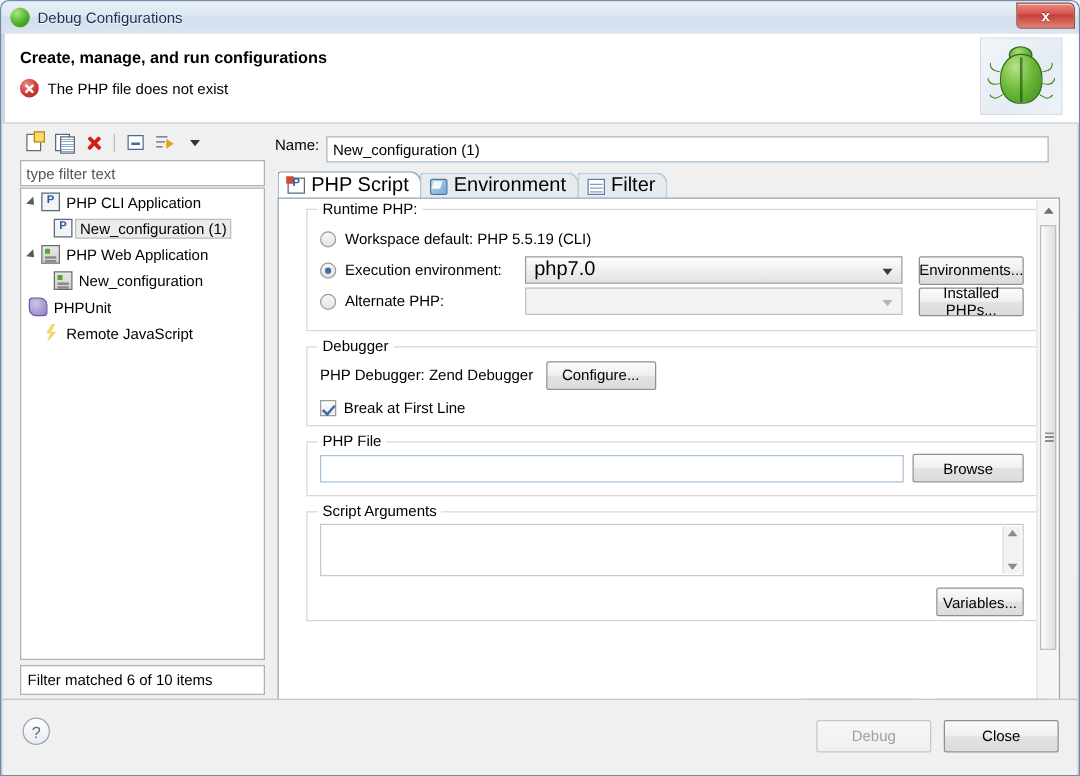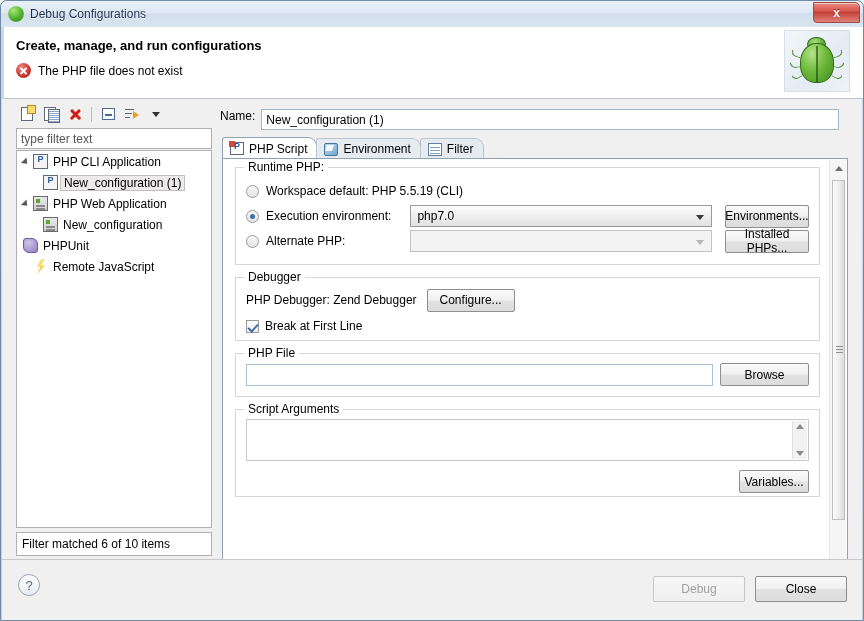--- a/index.html
+++ b/index.html
@@ -291,21 +291,21 @@
   }
 
   
   #tabs {
     position: absolute; left: 2px; top: 36px;
     width: 626px; height: 22px;
     display: flex; align-items: flex-end;
   }
   .tab {
     height: 21px; display: flex; align-items: center; gap: 5px;
-    padding: 0 9px 0 7px; font-size: 12px; cursor: pointer;
+    padding: 0 9px 0 7px; font-size: 16px; cursor: pointer;
     border: 1px solid #b9c3cd; border-bottom: none;
     border-radius: 3px 9px 0 0; background: #e6ebf0;
     margin-right: -1px; color: #000;
   }
   .tab.active {
     background: #fff; border-color: #8fa2b5;
     height: 22px; font-weight: normal;
   }
   .tab-ic { width: 14px; height: 13px; position: relative; flex: 0 0 auto; }
   .tab-ic.php {
@@ -337,21 +337,21 @@
   }
 
   
   #tab-content {
     position: absolute; left: 2px; top: 57px;
     width: 626px; height: 440px;
     background: #fff; border: 1px solid #8fa2b5;
     overflow: hidden;
   }
   #tab-inner {
-    position: absolute; left: 2px; top: 0;
+    position: absolute; left: 12px; top: 0;
     width: 605px; height: 438px; padding: 8px 10px 0 10px;
   }
 
   .group {
     position: relative;
     border: 1px solid #d7d7d7;
     margin-bottom: 12px;
     padding: 12px 10px 10px 10px;
   }
   .group > .gtitle {
@@ -369,21 +369,21 @@
   .radio.checked:after {
     content: ""; position: absolute; left: 3px; top: 3px;
     width: 5px; height: 5px; border-radius: 50%; background: #3c6ea5;
   }
   .radio-label { font-size: 12px; }
 
   .combo {
     height: 22px; border: 1px solid #9a9a9a;
     background: linear-gradient(to bottom,#fdfdfd 0%,#eeeeee 55%,#e2e2e2 100%);
     display: flex; align-items: center; position: relative;
-    padding-left: 6px; font-size: 12px; cursor: pointer;
+    padding-left: 6px; font-size: 16px; cursor: pointer;
   }
   .combo.disabled {
     background: #f3f3f3; border-color: #c3c3c3; color: #9b9b9b;
   }
   .combo .caret {
     position: absolute; right: 7px; top: 9px;
     width: 0; height: 0;
     border-left: 4px solid transparent; border-right: 4px solid transparent;
     border-top: 5px solid #3a3a3a;
   }

